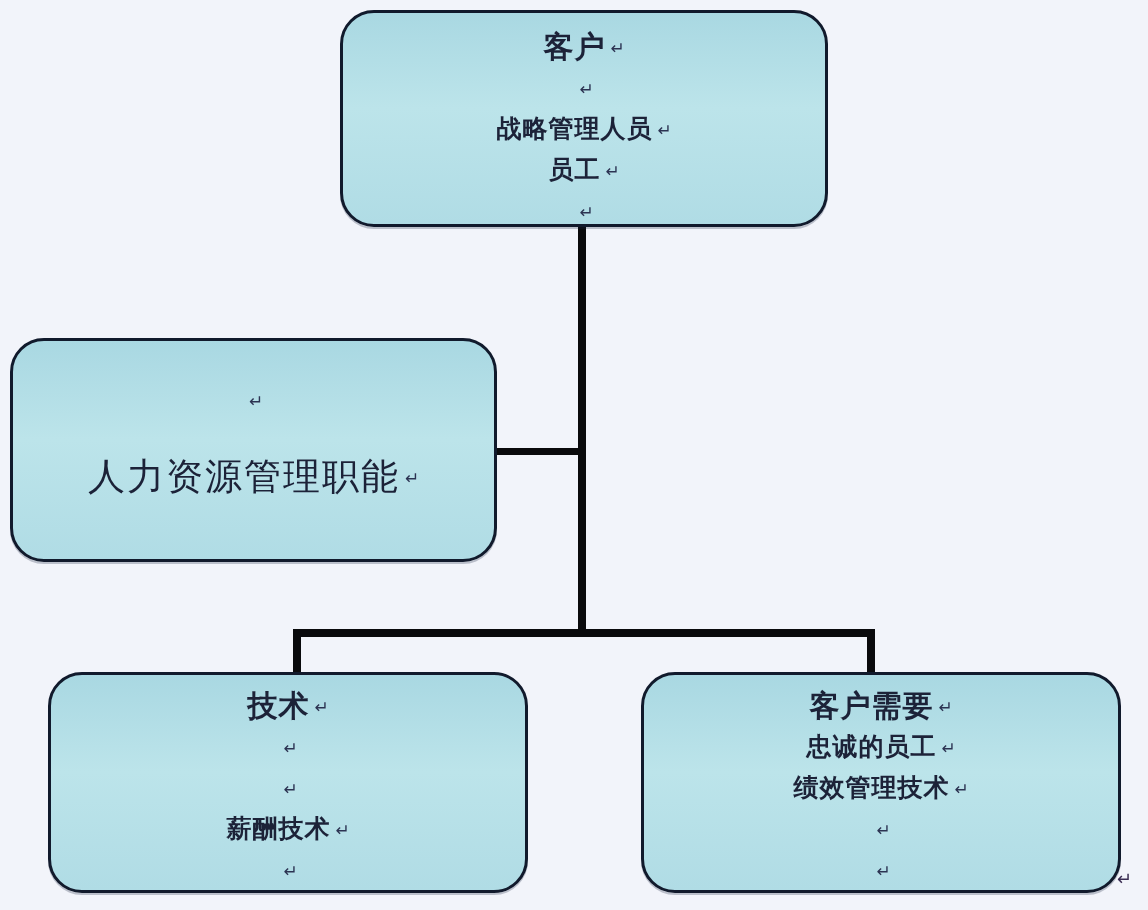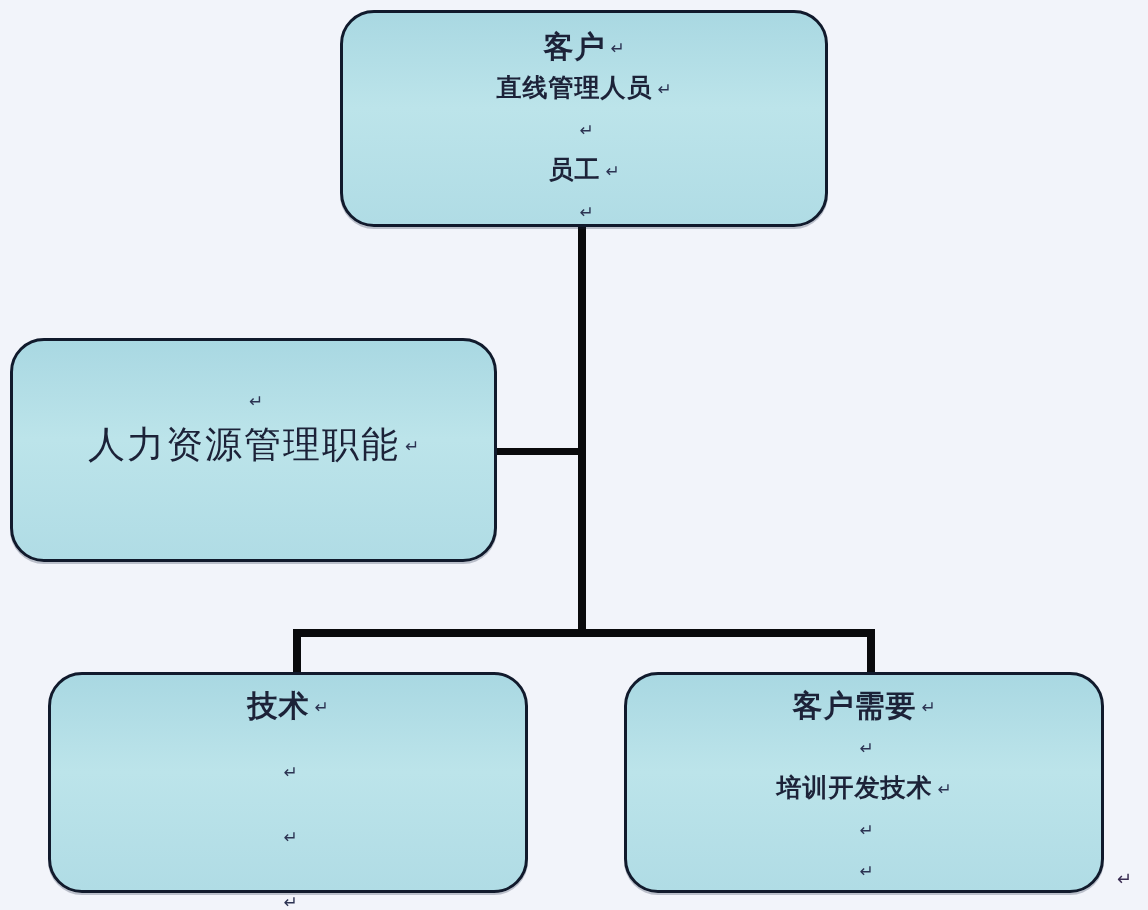--- a/index.html
+++ b/index.html
@@ -26,32 +26,32 @@
     box-sizing:border-box;
     background:linear-gradient(180deg,#a9d8e2 0%,#bce4ea 45%,#b0dce5 100%);
     border:3px solid #111a2c;
     border-radius:34px;
     box-shadow:0 2px 0 rgba(20,30,60,.25);
     display:flex;flex-direction:column;align-items:center;
     color:#1c2238;
   }
   .node-customer      {left:340px; top:10px;  width:488px; height:217px; padding-top:13px;}
   .node-hr            {left:10px;  top:338px; width:487px; height:224px; padding-top:38px;}
-  .node-technology    {left:48px;  top:672px; width:480px; height:221px; padding-top:10px;gap:24px;}
-  .node-customer-needs{left:624px; top:672px; width:480px; height:221px; padding-top:10px;}
+  .node-technology    {left:48px;  top:672px; width:480px; height:221px; padding-top:10px;}
+  .node-customer-needs{left:641px; top:672px; width:480px; height:221px; padding-top:10px;}
   .line{
     height:41px;line-height:41px;
     display:flex;align-items:center;justify-content:center;
     white-space:nowrap;
     font-size:25px;font-weight:700;
     letter-spacing:1px;
   }
   .line.title{font-size:30px;font-weight:800;}
   .node-hr .line.hr-title{
-    height:50px;line-height:50px;
+    margin-top:32px;height:50px;line-height:50px;
     font-family:"Liberation Serif", serif;
     font-size:37px;font-weight:400;letter-spacing:2px;
   }
   
   .rm{
     font-size:17px;font-weight:400;
     color:#2c3352;
     margin-left:5px;
     position:relative;top:2px;
     letter-spacing:0;
@@ -71,24 +71,24 @@
   <div class="conn branch"></div>
   <div class="conn drop-left"></div>
   <div class="conn drop-right"></div>
 
   <div class="node node-customer">
     <div class="line title">
       <span>客户</span>
       <span class="rm">↵</span>
     </div>
     <div class="line">
-      <span>直线管理人员</span>
       <span class="rm">↵</span>
     </div>
     <div class="line">
+      <span>战略管理人员</span>
       <span class="rm">↵</span>
     </div>
     <div class="line">
       <span>员工</span>
       <span class="rm">↵</span>
     </div>
     <div class="line">
       <span class="rm">↵</span>
     </div>
   </div>
@@ -108,37 +108,39 @@
       <span>技术</span>
       <span class="rm">↵</span>
     </div>
     <div class="line">
       <span class="rm">↵</span>
     </div>
     <div class="line">
       <span class="rm">↵</span>
     </div>
     <div class="line">
+      <span>薪酬技术</span>
       <span class="rm">↵</span>
     </div>
     <div class="line">
       <span class="rm">↵</span>
     </div>
   </div>
 
   <div class="node node-customer-needs">
     <div class="line title">
       <span>客户需要</span>
       <span class="rm">↵</span>
     </div>
     <div class="line">
+      <span>忠诚的员工</span>
       <span class="rm">↵</span>
     </div>
     <div class="line">
-      <span>培训开发技术</span>
+      <span>绩效管理技术</span>
       <span class="rm">↵</span>
     </div>
     <div class="line">
       <span class="rm">↵</span>
     </div>
     <div class="line">
       <span class="rm">↵</span>
     </div>
   </div>
 

